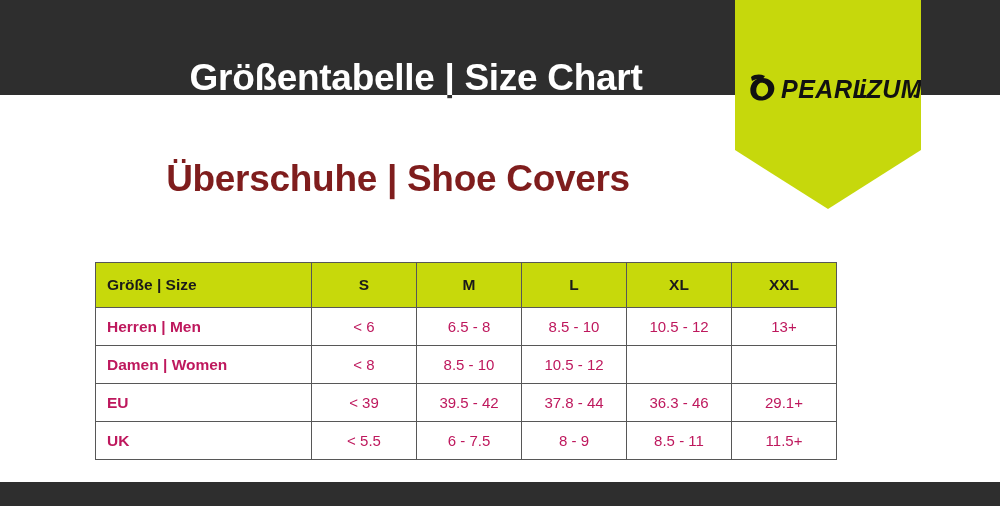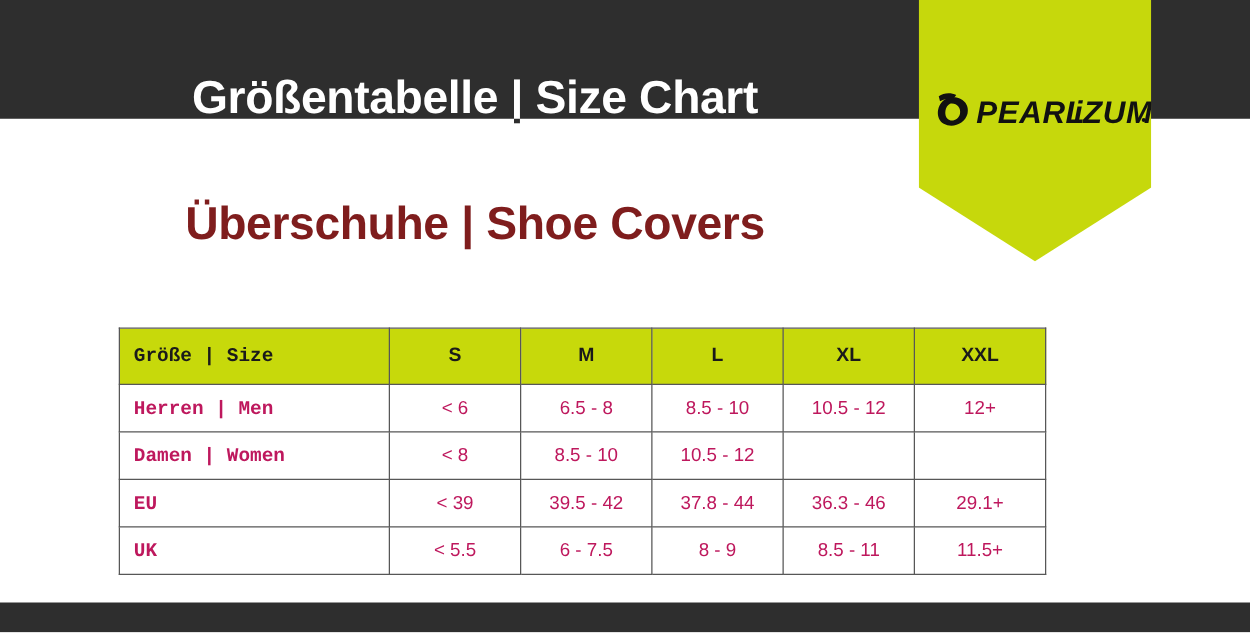--- a/index.html
+++ b/index.html
@@ -57,20 +57,21 @@
     width: 760px;
     text-align: center;
   }
   .title-line {
     font-family: "Liberation Sans", sans-serif;
     font-weight: bold;
     font-size: 37px;
     line-height: 46px;
     letter-spacing: -0.3px;
     white-space: nowrap;
+    margin-left: 36px;
   }
   
   .title-1 {
     position: absolute;
     left: 0;
     top: 0;
     width: 760px;
     color: #ffffff;
   }
   .title-1-under {
@@ -111,21 +112,20 @@
     font-weight: bold;
     font-size: 15.5px;
     height: 44px;
     color: #1a1a1a;
   }
   .chart-table .rowhead {
     text-align: left;
     padding-left: 11px;
     font-weight: bold;
     font-size: 15.5px;
-    font-family: Liberation Mono, monospace;
   }
   .chart-table thead th.rowhead {
     padding-left: 11px;
     text-align: left;
   }
   col.c-label { width: 216px; }
   col.c-size  { width: 105px; }
 </style>
 </head>
 <body>
@@ -180,21 +180,21 @@
         <th>XXL</th>
       </tr>
     </thead>
     <tbody>
       <tr>
         <td class="rowhead">Herren | Men</td>
         <td>&lt; 6</td>
         <td>6.5 - 8</td>
         <td>8.5 - 10</td>
         <td>10.5 - 12</td>
-        <td>12+</td>
+        <td>13+</td>
       </tr>
       <tr>
         <td class="rowhead">Damen | Women</td>
         <td>&lt; 8</td>
         <td>8.5 - 10</td>
         <td>10.5 - 12</td>
         <td></td>
         <td></td>
       </tr>
       <tr>

